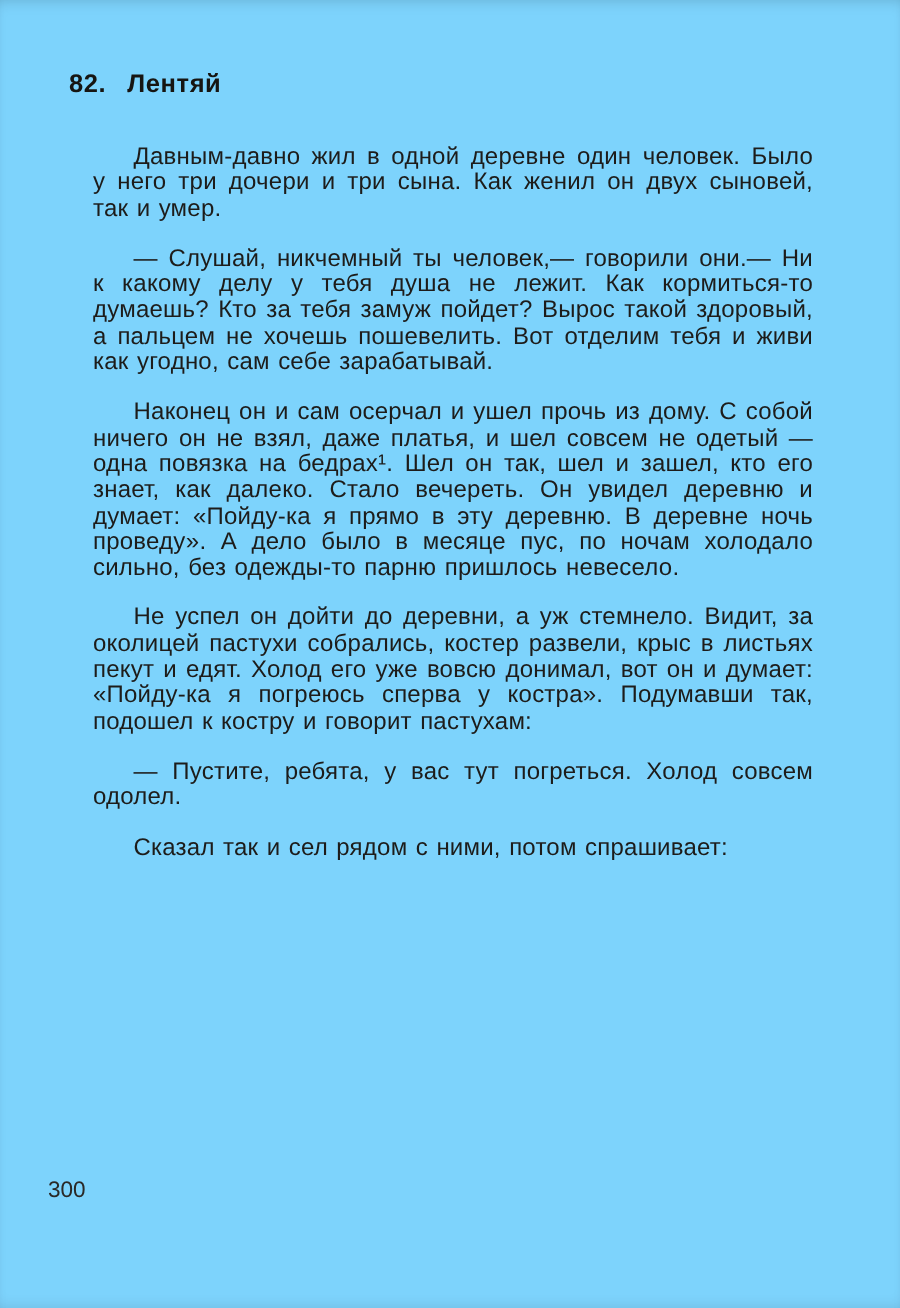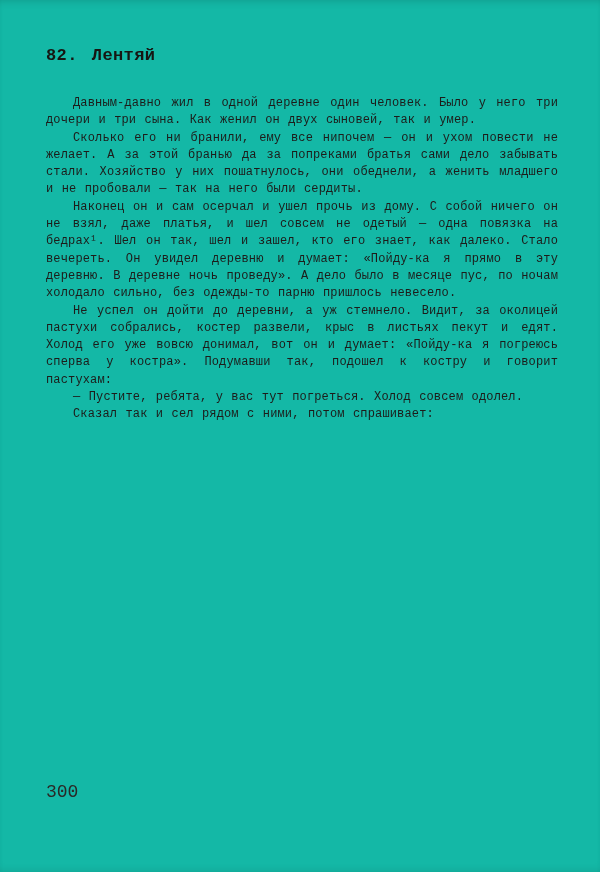--- a/index.html
+++ b/index.html
@@ -8,67 +8,67 @@
     width: 600px;
     height: 872px;
     background: #f3f2ee;
     overflow: hidden;
   }
   .page {
     position: relative;
     width: 600px;
     height: 872px;
     box-sizing: border-box;
-    background: #14b8a6;
+    background: #7dd3fc;
     box-shadow: inset 0 6px 10px -6px rgba(0,0,0,0.18),
                 inset 0 -6px 10px -6px rgba(0,0,0,0.12);
     padding: 46px 42px 0 46px;
-    font-family: Liberation Mono, monospace;
+    font-family: Liberation Sans, sans-serif;
     color: #1d1c1a;
   }
   .story-title {
     margin: 0 0 30px 0;
     font-size: 17px;
     font-weight: bold;
     letter-spacing: 0.4px;
     color: #161512;
   }
   .story-title .story-number {
     margin-right: 14px;
   }
   .story-body p {
-    margin: 0;
+    margin: 16px;
     text-indent: 27px;
     text-align: justify;
-    font-size: 12px;
+    font-size: 16px;
     line-height: 17.3px;
     letter-spacing: 0.15px;
     word-spacing: 1px;
     color: #1d1c1a;
   }
   .page-number {
     position: absolute;
-    left: 46px;
+    left: 32px;
     bottom: 70px;
-    font-size: 18px;
+    font-size: 15px;
     color: #2a2927;
   }
 </style>
 </head>
 <body>
 
 <div class="page">
 
   <h1 class="story-title">
     <span class="story-number">82.</span><span>Лентяй</span>
   </h1>
 
   <div class="story-body">
     <p>Давным-давно жил в одной деревне один человек. Было у него три дочери и три сына. Как женил он двух сыновей, так и умер.</p>
-    <p>Сколько его ни бранили, ему все нипочем — он и ухом повести не желает. А за этой бранью да за попреками братья сами дело забывать стали. Хозяйство у них пошатнулось, они обеднели, а женить младшего и не пробовали — так на него были сердиты.</p>
+    <p>— Слушай, никчемный ты человек,— говорили они.— Ни к какому делу у тебя душа не лежит. Как кормиться-то думаешь? Кто за тебя замуж пойдет? Вырос такой здоровый, а пальцем не хочешь пошевелить. Вот отделим тебя и живи как угодно, сам себе зарабатывай.</p>
     <p>Наконец он и сам осерчал и ушел прочь из дому. С собой ничего он не взял, даже платья, и шел совсем не одетый — одна повязка на бедрах¹. Шел он так, шел и зашел, кто его знает, как далеко. Стало вечереть. Он увидел деревню и думает: «Пойду-ка я прямо в эту деревню. В деревне ночь проведу». А дело было в месяце пус, по ночам холодало сильно, без одежды-то парню пришлось невесело.</p>
     <p>Не успел он дойти до деревни, а уж стемнело. Видит, за околицей пастухи собрались, костер развели, крыс в листьях пекут и едят. Холод его уже вовсю донимал, вот он и думает: «Пойду-ка я погреюсь сперва у костра». Подумавши так, подошел к костру и говорит пастухам:</p>
     <p>— Пустите, ребята, у вас тут погреться. Холод совсем одолел.</p>
     <p>Сказал так и сел рядом с ними, потом спрашивает:</p>
   </div>
 
   <div class="page-number">300</div>
 
 </div>
 

